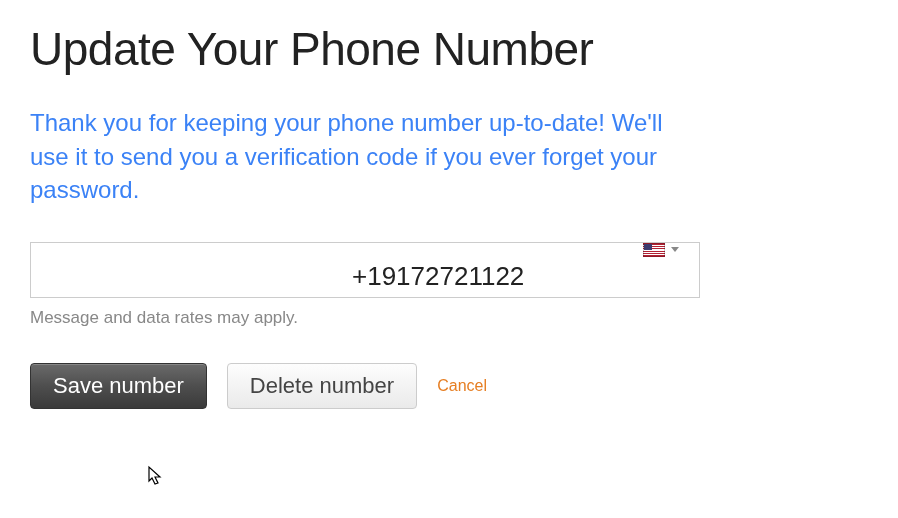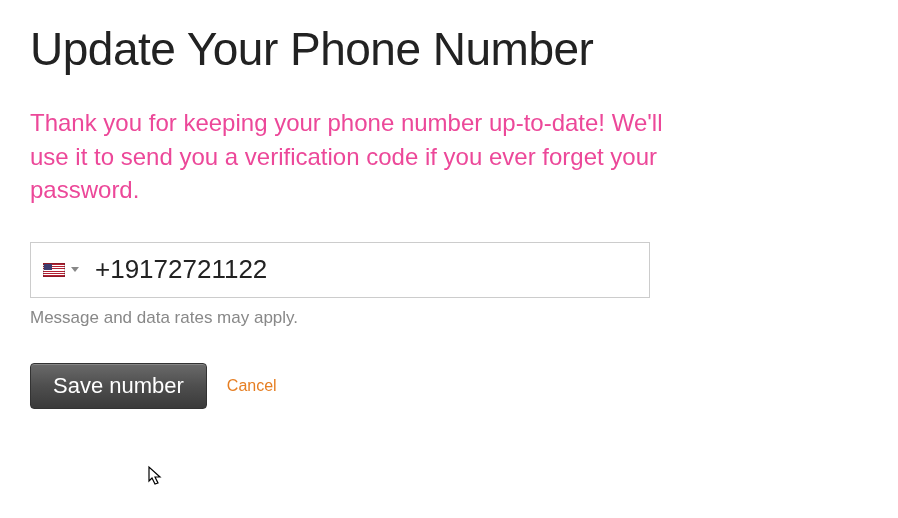--- a/index.html
+++ b/index.html
@@ -14,32 +14,33 @@
       font-size: 46px;
       font-weight: 400;
       color: #222;
       letter-spacing: -0.5px;
       margin-top: 12px;
       margin-bottom: 30px;
     }
     .description {
       font-size: 24px;
       line-height: 1.4;
-      color: #ec4899;
+      color: #3b82f6;
       margin-bottom: 35px;
       max-width: 670px;
     }
     .phone-input-wrap {
       display: flex;
-      align-items: center;
+      align-items: flex-end;
       border: 1px solid #ccc;
-      width: 620px;
+      width: 670px;
       height: 56px;
       padding: 0 12px;
       margin-bottom: 10px;
+      flex-direction: column;
     }
     .flag-select {
       display: flex;
       align-items: center;
       gap: 6px;
       cursor: pointer;
       padding-right: 8px;
     }
     .flag {
       width: 22px;
@@ -144,18 +145,19 @@
     <span class="flag flag-us"></span>
     <span class="caret"></span>
   </div>
   <input type="text" class="phone-value" value="+19172721122" style="">
 </div>
 
 <div class="hint">Message and data rates may apply.</div>
 
 <div class="button-row">
   <button class="btn btn-primary">Save number</button>
+  <button class="btn btn-secondary">Delete number</button>
   <a class="link-cancel">Cancel</a>
 </div>
 
 <svg class="cursor" width="22" height="26" viewBox="0 0 22 26">
   <path d="M6 2 L6 16 L9 13 L12 19 L15 18 L12 12 L17 12 Z" fill="#fff" stroke="#000" stroke-width="1.2"></path>
 </svg>
 
 </body></html>

